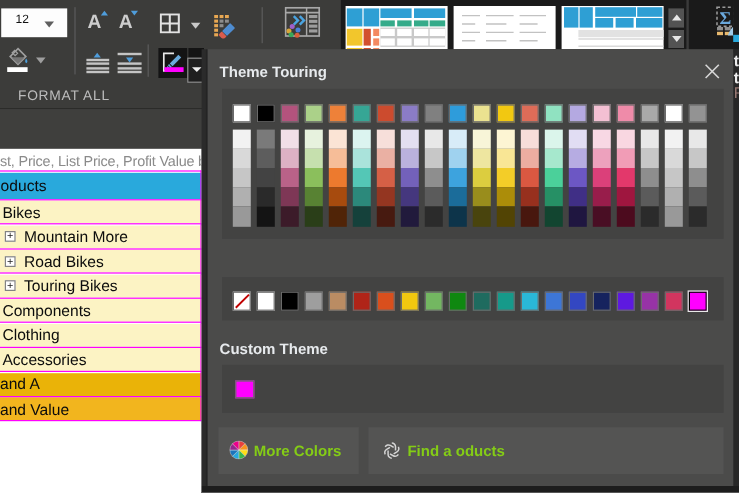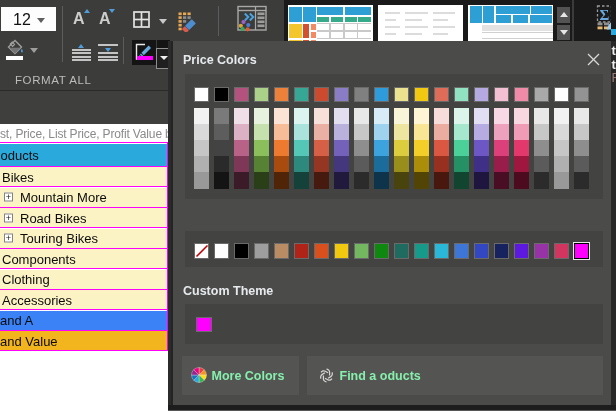--- a/index.html
+++ b/index.html
@@ -8,36 +8,36 @@
 
 #ribbon{position:absolute;left:0;top:0;width:616px;height:90px;background:#3c3c3a}
 #gallery{position:absolute;left:284px;top:0;width:332px;height:44px;background:#1a1a1a}
 #fmtline{position:absolute;left:0;top:89.5px;width:616px;height:1.5px;background:#2b2b29}
 #fmtall{position:absolute;left:15px;top:74px;color:#bcbcbc;font-size:11.5px;letter-spacing:0.6px}
 .vsep{position:absolute;width:1px;background:#5c5c5c}
 .caret{position:absolute;width:0;height:0;border-left:4.5px solid transparent;border-right:4.5px solid transparent;border-top:5px solid #9e9e9e}
 .bcaret{position:absolute;width:0;height:0;border-left:3.5px solid transparent;border-right:3.5px solid transparent}
 
 #combo{position:absolute;left:1px;top:7px;width:55px;height:24px;background:#fdfdfd}
-#combo span{position:absolute;left:12px;top:4px;font-size:16px;color:#111}
+#combo span{position:absolute;left:12px;top:4px;font-size:10px;color:#111}
 
 #tablewrap{position:absolute;left:0;top:124px;width:168px;height:287px;background:#fff;overflow:hidden}
 #hdr{position:absolute;left:0;top:0;width:168px;height:18px;color:#8a8a8a;font-size:12px;letter-spacing:-0.15px;white-space:nowrap}
 .row{position:absolute;left:0;width:168px}
 .rt{position:absolute;top:50%;transform:translateY(-50%);font-size:13px;color:#0c0c0c;white-space:nowrap}
 .ml{position:absolute;left:0;width:168px;height:1.2px;background:#ff00ff}
 .mlv{position:absolute;left:166.5px;top:142px;width:1.5px;height:209px;background:#ff00ff}
 .plus{position:absolute;left:4px;top:50%;transform:translateY(-50%);width:9px;height:9px;background:#fff;border:1px solid #828282;color:#222;font-size:9px;line-height:7px;text-align:center}
 
 #popup{position:absolute;left:170.5px;top:41px;width:440.5px;height:365px;background:#4b4b4a;border-left:2px solid #242424}
 #popup .panel{position:absolute;left:12.5px;background:#434342;width:418px}
 .sw{position:absolute;width:15.5px;height:15.5px;border:1px solid #6a6a6a}
 .sw.sel{border:1px solid #000;outline:1.5px solid #e8e8e8}
 .sh{position:absolute;width:15.5px;height:16.3px}
-.btn{position:absolute;top:315px;height:38.5px;background:#545453;color:#86efac;font-size:12.5px;font-weight:600}
+.btn{position:absolute;top:315px;height:38.5px;background:#545453;color:#84cc16;font-size:12.5px;font-weight:600}
 .btn span{position:absolute;top:13px}
 
 #rstrip{position:absolute;left:611px;top:0;width:5px;height:411px;background:#272727}
 #rstrip .t{position:absolute;left:0.5px;color:#ececec;font-size:13px;font-weight:600}
 #botband{position:absolute;left:168px;top:405px;width:448px;height:6px;background:#1d1d1d}
 #botline{position:absolute;left:168px;top:409.5px;width:448px;height:1.5px;background:#565656}
 </style></head>
 <body>
 <div id="stage">
   <div id="ribbon"></div>
@@ -248,21 +248,21 @@
       </div>
 <div class="row" style="top:249.0px;height:19.0px;background:#fcf3c4">
         <span class="rt" style="left:2px">Components</span>
       </div>
 <div class="row" style="top:269.5px;height:19.0px;background:#fcf3c4">
         <span class="rt" style="left:2px">Clothing</span>
       </div>
 <div class="row" style="top:290.0px;height:19.0px;background:#fcf3c4">
         <span class="rt" style="left:2px">Accessories</span>
       </div>
-<div class="row" style="top:310.5px;height:19.0px;background:#3b82f6">
+<div class="row" style="top:310.5px;height:19.0px;background:#eab308">
         <span class="rt" style="left:0px">and A</span>
       </div>
 <div class="row" style="top:331.0px;height:19.0px;background:#f2b51e">
         <span class="rt" style="left:0px">and Value</span>
       </div>
 <div class="ml" style="top:142.0px"></div>
 <div class="ml" style="top:165.5px"></div>
 <div class="ml" style="top:186.0px"></div>
 <div class="ml" style="top:206.5px"></div>
 <div class="ml" style="top:227.0px"></div>
@@ -278,21 +278,21 @@
   <div id="rstrip">
     <div class="abs" style="left:0;top:0;width:5px;height:41px;background:#1a1a1a"></div>
     <div class="abs" style="left:0;top:29px;width:5px;height:5.5px;background:#29a9dc"></div>
     <div class="t" style="top:43px">t</div>
     <div class="t" style="top:57px">t</div>
     <div class="t" style="top:70px;color:#9a7a74;font-weight:400">R</div>
   </div>
 
   <div class="abs" style="left:168px;top:41px;width:2.5px;height:364px;background:#2b2b2b"></div>
   <div id="popup">
-    <div style="position:absolute;left:10.5px;top:11.5px;color:#e7eaed;font-size:12.5px;font-weight:600">Price Colors</div>
+    <div style="position:absolute;left:10.5px;top:11.5px;color:#e7eaed;font-size:12.5px;font-weight:600">Theme Touring</div>
     <svg style="position:absolute;left:414px;top:11.5px" width="13" height="13" viewBox="0 0 13 13">
       <line x1="1" y1="1" x2="12" y2="12" stroke="#d9d9d9" stroke-width="1.3"></line>
       <line x1="12" y1="1" x2="1" y2="12" stroke="#d9d9d9" stroke-width="1.3"></line>
     </svg>
     <div class="panel" style="top:32.5px;height:125px"></div>
     <div class="panel" style="top:189.5px;height:36px"></div>
     <div style="position:absolute;left:10.5px;top:242.5px;color:#e7eaed;font-size:12.5px;font-weight:600">Custom Theme</div>
     <div class="panel" style="top:262.5px;height:40px"></div>
     <div class="sw" style="left:23.5px;top:275.5px;background:#ff00ff"></div>
     <div class="btn" style="left:9px;width:117px">

